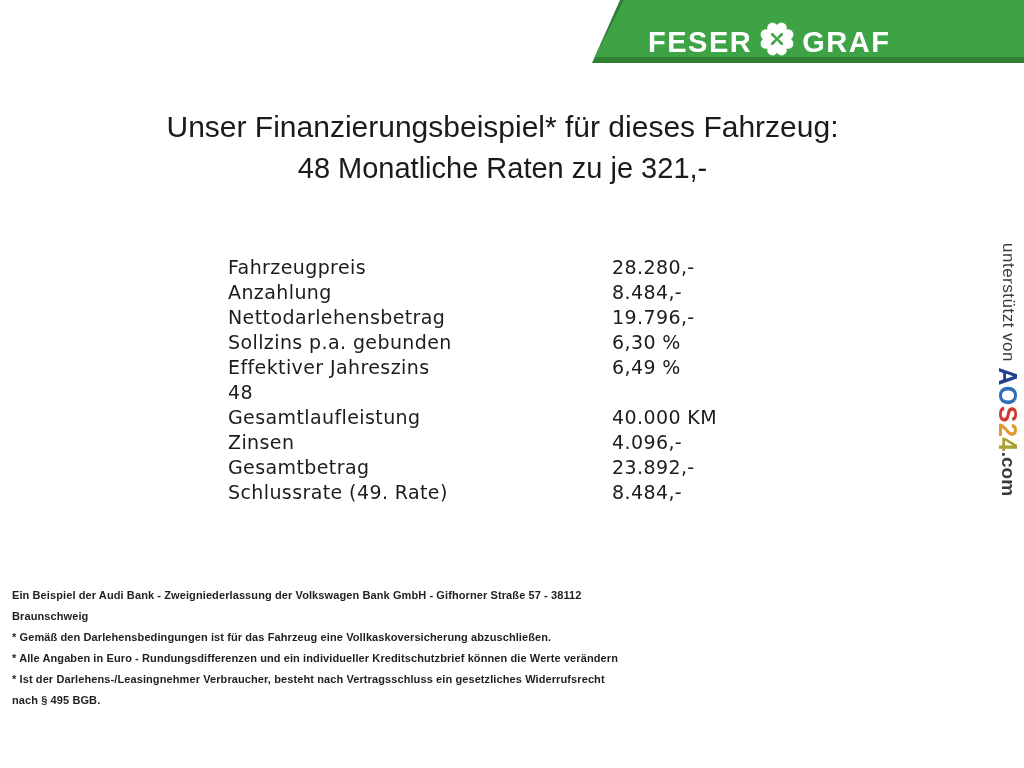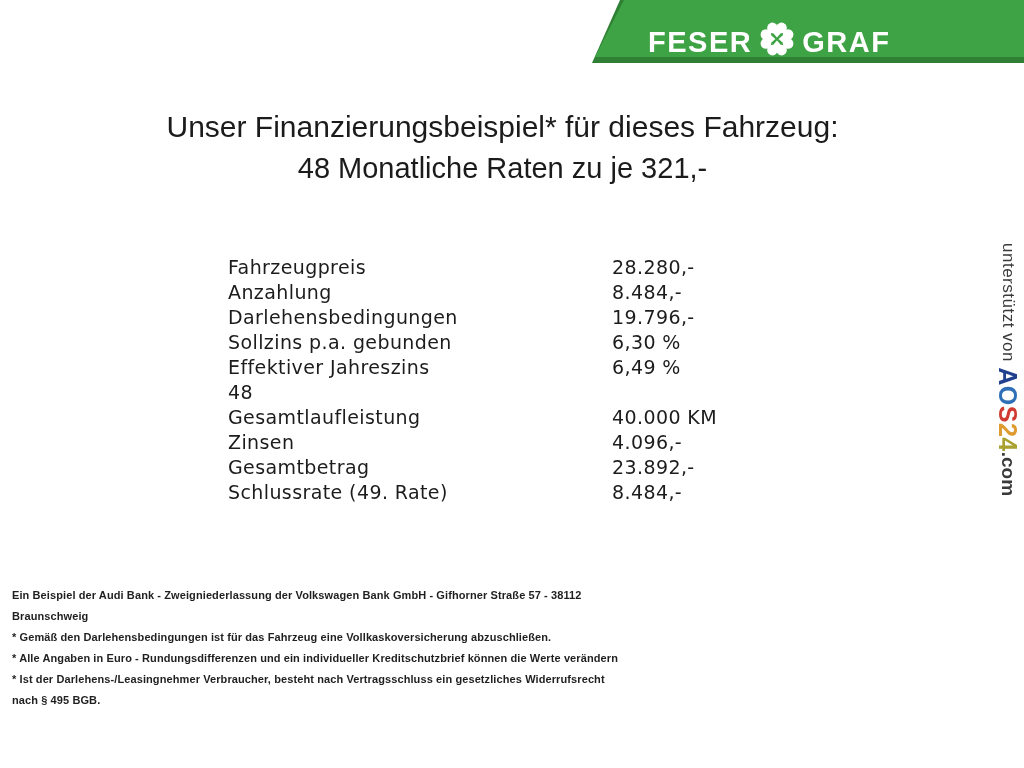--- a/index.html
+++ b/index.html
@@ -82,21 +82,21 @@
   <div class="finance-table">
     <div class="ft-row">
       <span class="ft-label">Fahrzeugpreis</span>
       <span class="ft-value">28.280,-</span>
     </div>
     <div class="ft-row">
       <span class="ft-label">Anzahlung</span>
       <span class="ft-value">8.484,-</span>
     </div>
     <div class="ft-row">
-      <span class="ft-label">Darlehensbedingungen</span>
+      <span class="ft-label">Nettodarlehensbetrag</span>
       <span class="ft-value">19.796,-</span>
     </div>
     <div class="ft-row">
       <span class="ft-label">Sollzins p.a. gebunden</span>
       <span class="ft-value">6,30 %</span>
     </div>
     <div class="ft-row">
       <span class="ft-label">Effektiver Jahreszins</span>
       <span class="ft-value">6,49 %</span>
     </div>

